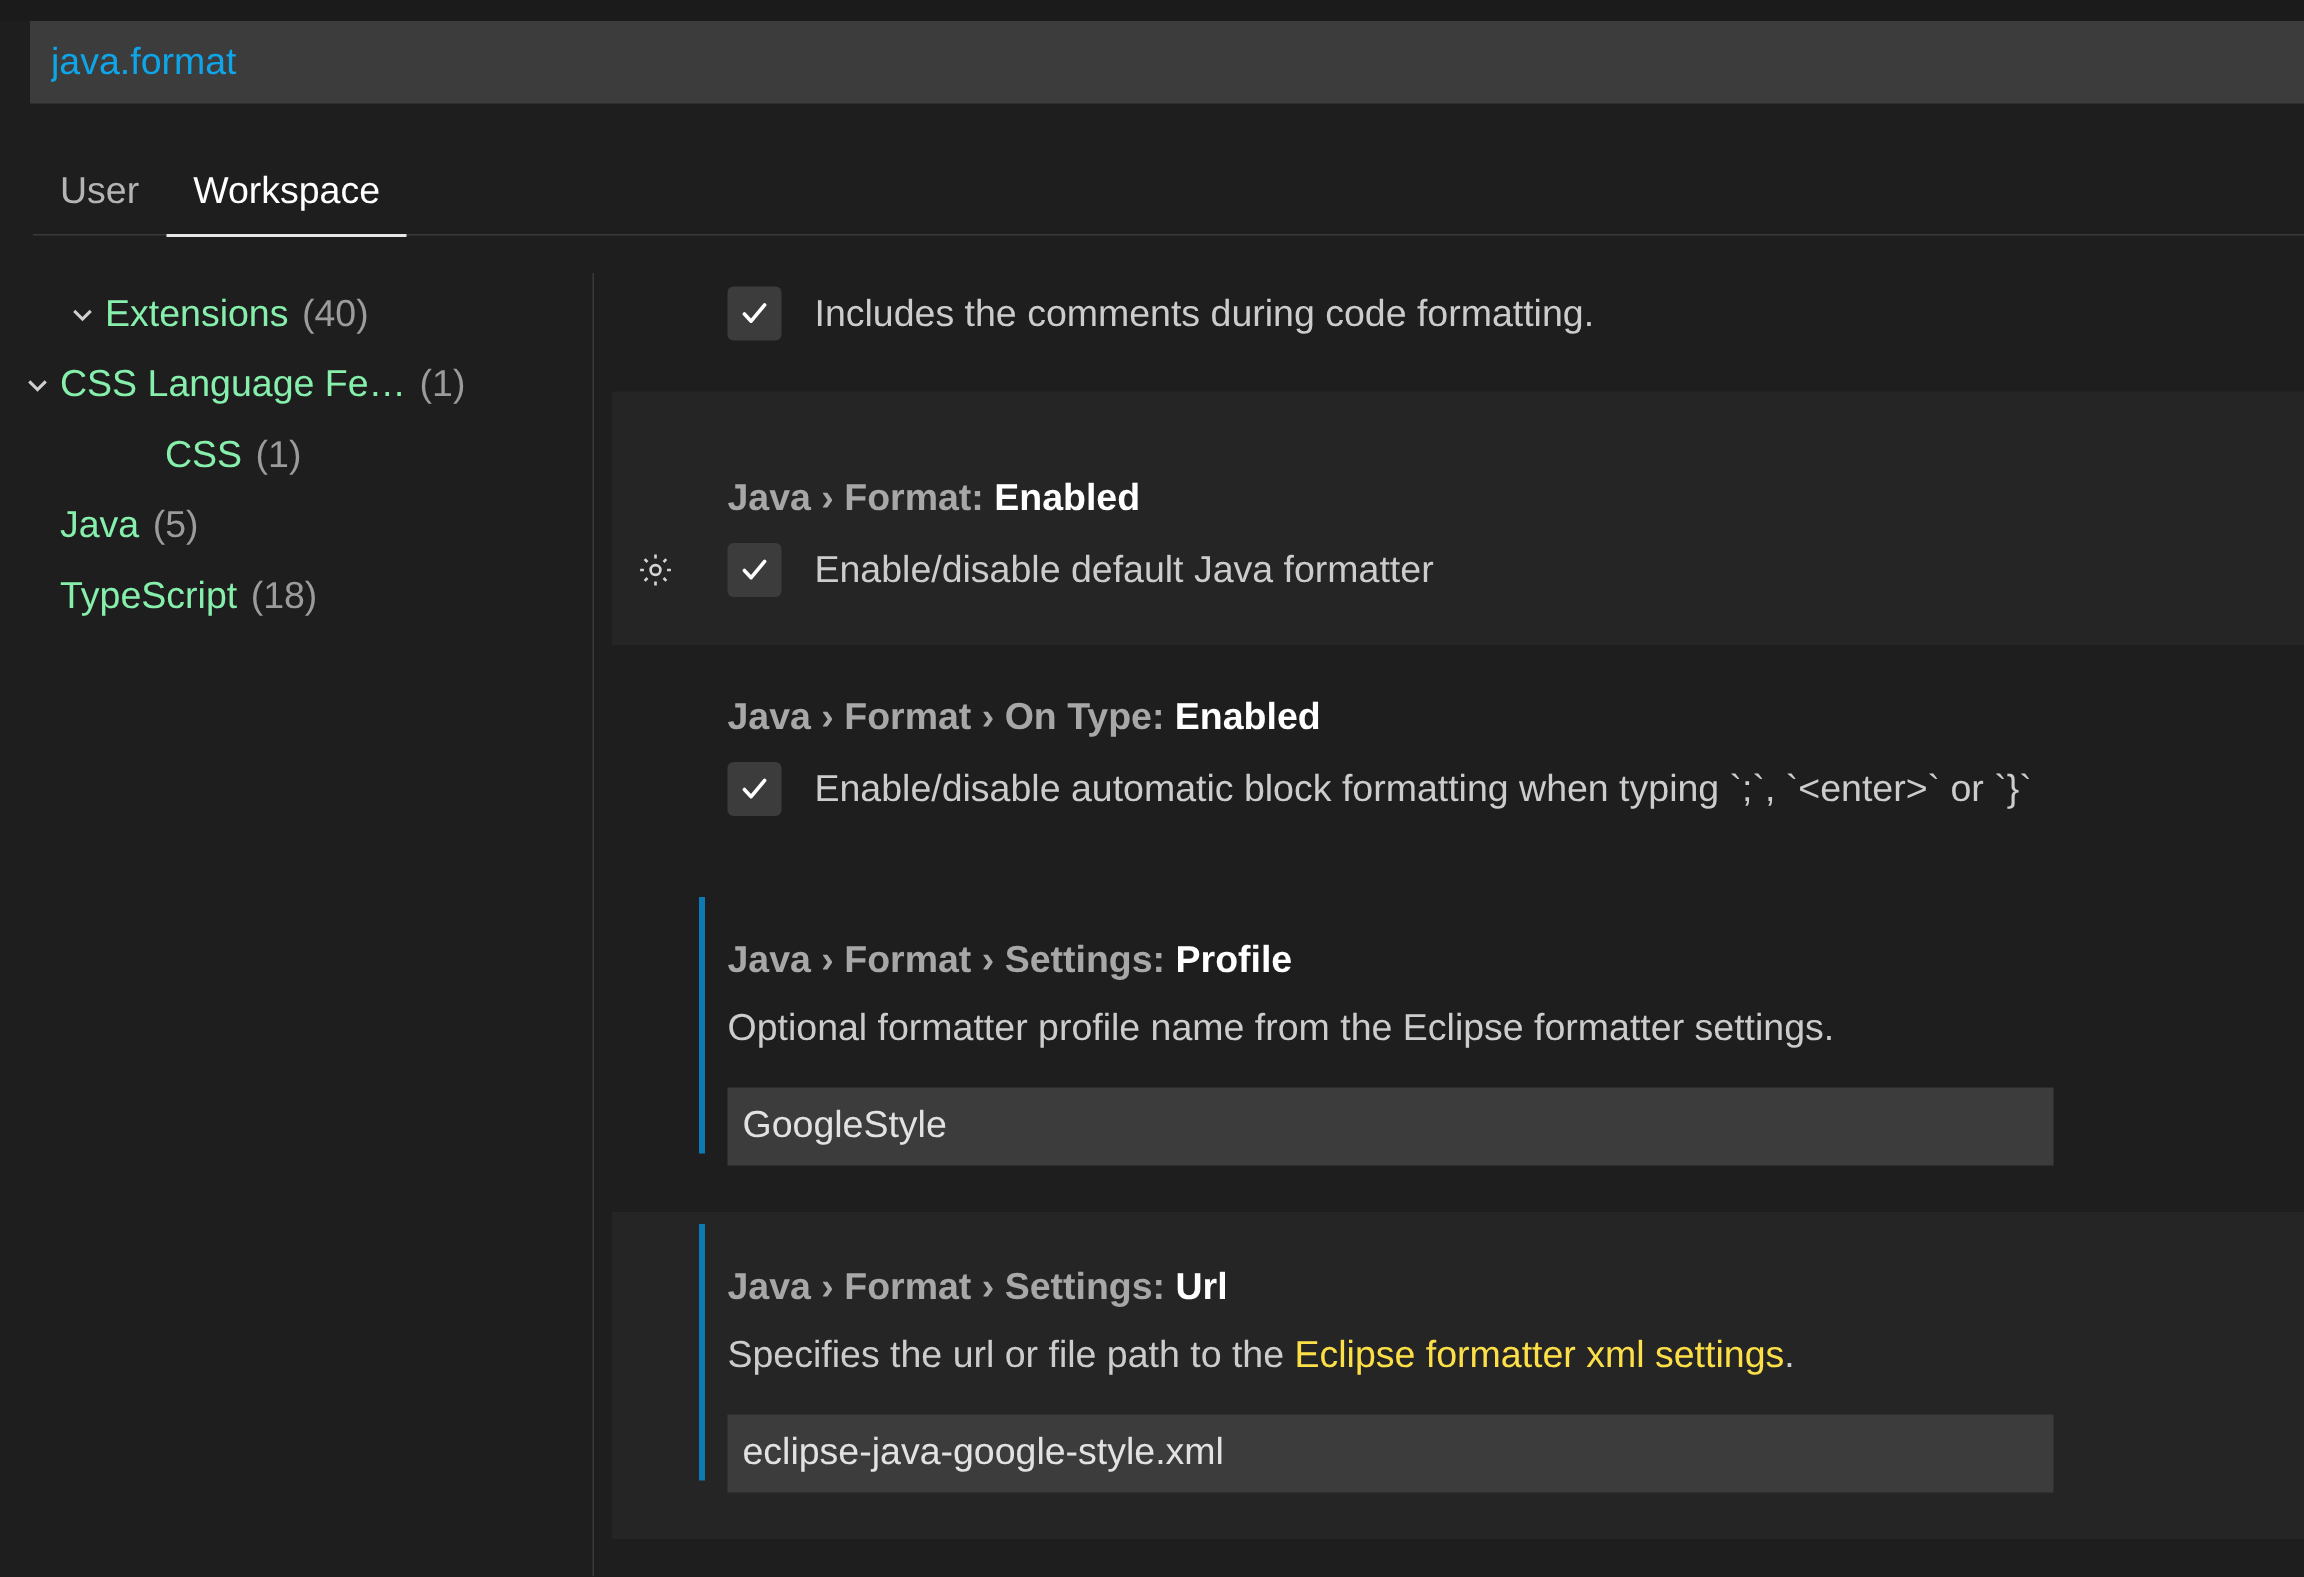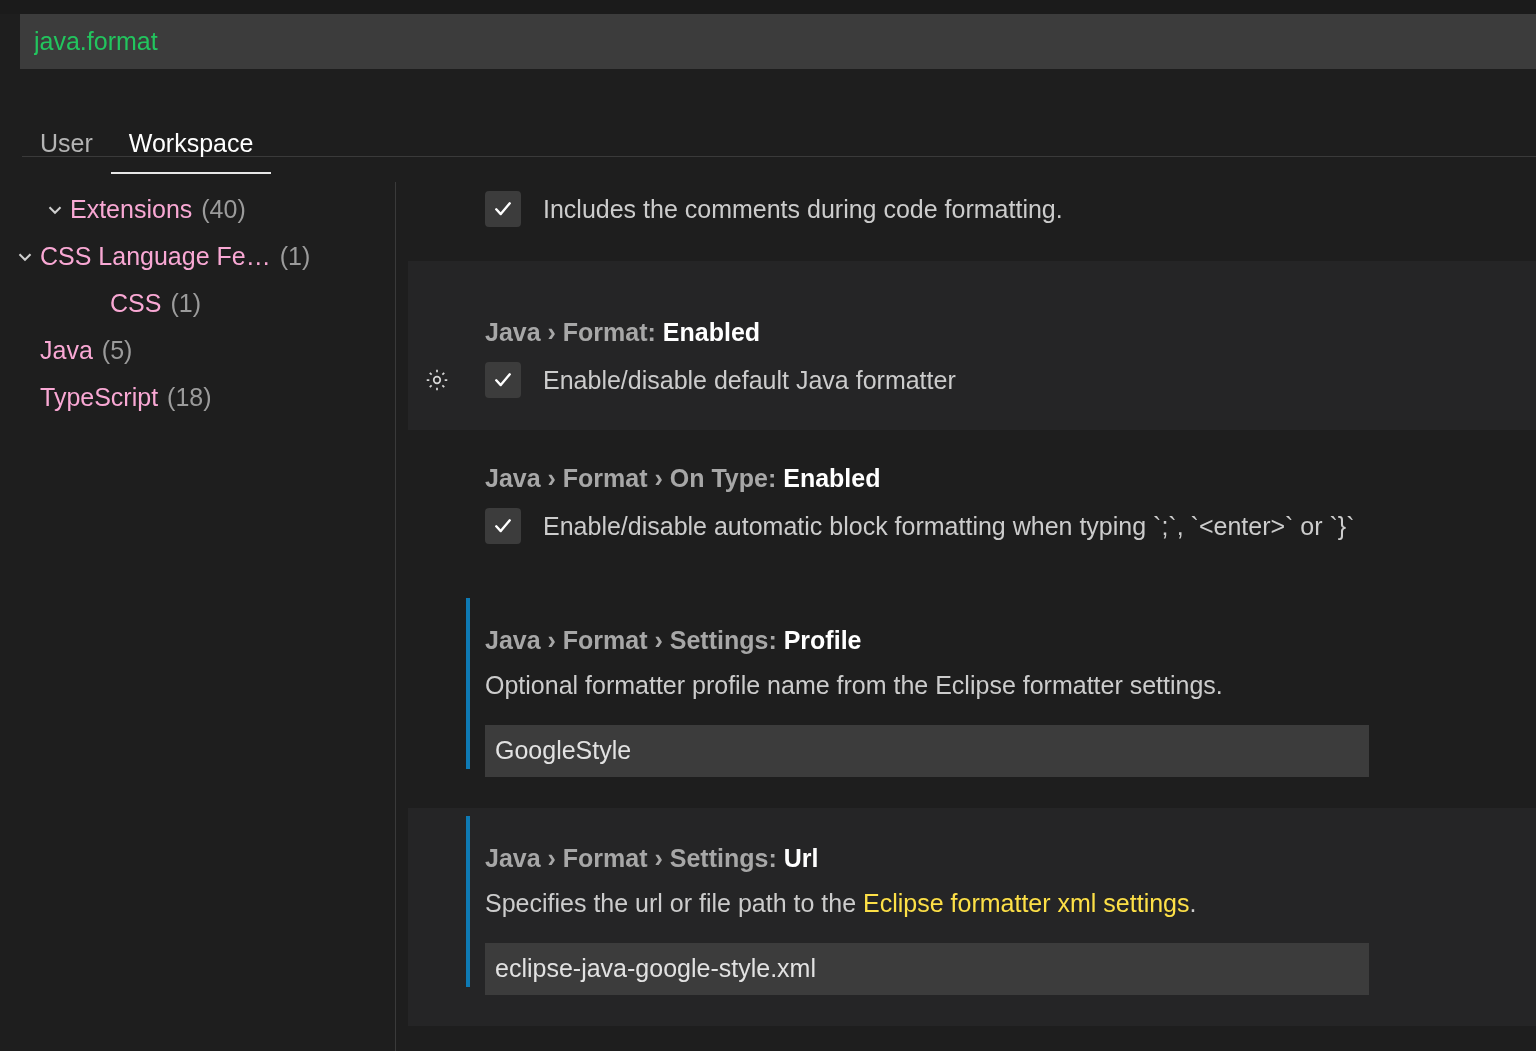--- a/index.html
+++ b/index.html
@@ -41,40 +41,40 @@
     display: flex;
     align-items: center;
     box-sizing: border-box;
     padding: 0 14px;
   }
   .search-input {
     width: 100%;
     background: transparent;
     border: 0;
     outline: none;
-    color: #22c55e;
+    color: #0ea5e9;
     font-family: "Liberation Sans", sans-serif;
     font-size: 25px;
     line-height: 1;
     padding: 0;
   }
   .search-input::placeholder { color: #8d8d8d; }
 
   
   .tabs {
     position: absolute;
     left: 0;
     top: 92px;
     width: 1536px;
     height: 68px;
   }
   .tab-row {
     position: absolute;
     left: 22px;
-    top: 16px;
+    top: 0;
     display: flex;
     align-items: flex-end;
     height: 66px;
   }
   .tab {
     position: relative;
     font-size: 25px;
     padding: 0 18px 16px 18px;
     color: #b4b4b4;
     cursor: pointer;
@@ -131,21 +131,21 @@
   .tree-item .twisty {
     width: 30px;
     min-width: 30px;
     display: inline-flex;
     align-items: center;
     justify-content: center;
     color: #cfcfcf;
   }
   .tree-item .twisty svg { display: block; }
   .tree-item .twisty.empty { visibility: hidden; }
-  .tree-label { color: #f9a8d4; }
+  .tree-label { color: #86efac; }
   .tree-count { color: #9b9b9b; margin-left: 9px; }
   .d0 { padding-left: 40px; }
   .d1 { }
   .d2 { padding-left: 110px; }
 
   
   .settings {
     position: absolute;
     left: 408px;
     top: 182px;

